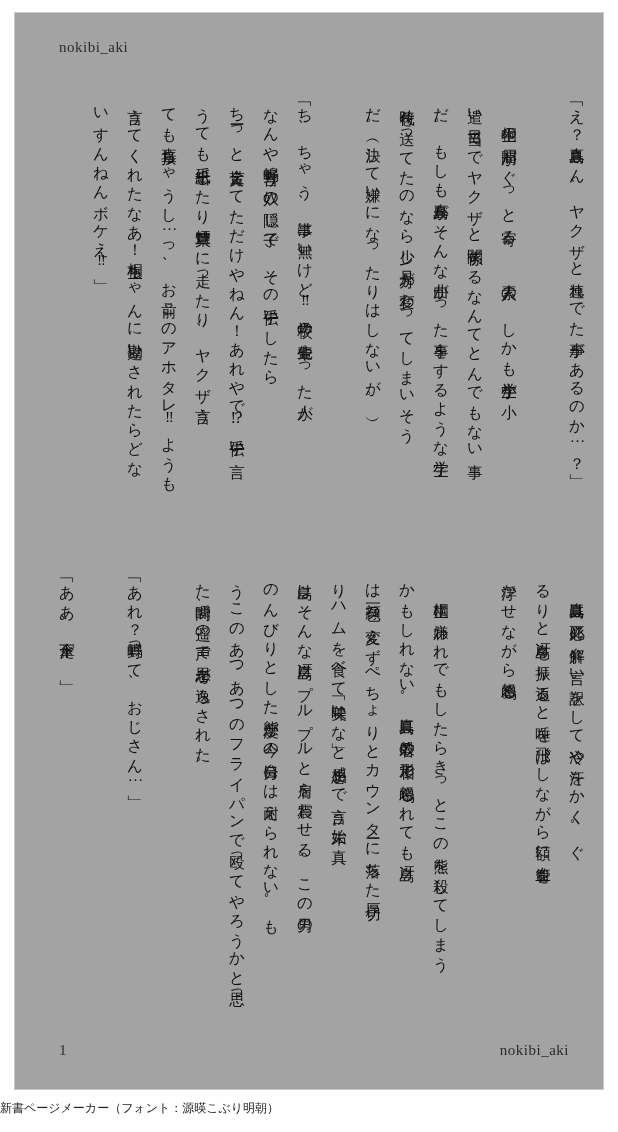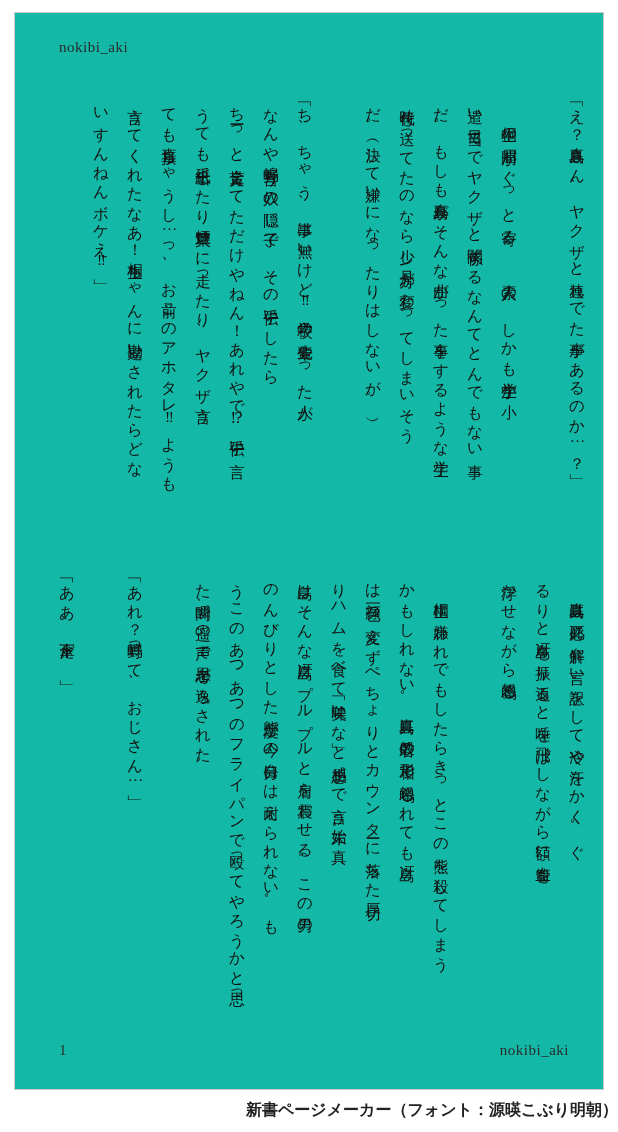--- a/index.html
+++ b/index.html
@@ -15,21 +15,21 @@
     position: relative;
     overflow: hidden;
   }
   .page {
     position: absolute;
     left: 14px;
     top: 12px;
     width: 590px;
     height: 1078px;
     border: 1px solid #c9c9c9;
-    background: #14b8a6;
+    background: #a3a3a3;
     box-sizing: border-box;
   }
   .hdr {
     position: absolute;
     left: 44px;
     top: 26px;
     font-size: 15px;
     letter-spacing: 0.5px;
     color: #2b2b2b;
   }
@@ -46,24 +46,23 @@
     bottom: 30px;
     font-size: 15px;
     letter-spacing: 0.5px;
     color: #2b2b2b;
   }
   .caption {
     position: absolute;
     left: 0;
     top: 1100px;
     width: 618px;
-    text-align: right;
-    font-size: 16px;
+    text-align: left;
+    font-size: 12px;
     color: #222;
-    font-weight: bold;
   }
 
   
   .vcol {
     position: absolute;
     writing-mode: vertical-rl;
     -webkit-writing-mode: vertical-rl;
     text-orientation: upright;
     font-size: 15.5px;
     line-height: 1.0;

